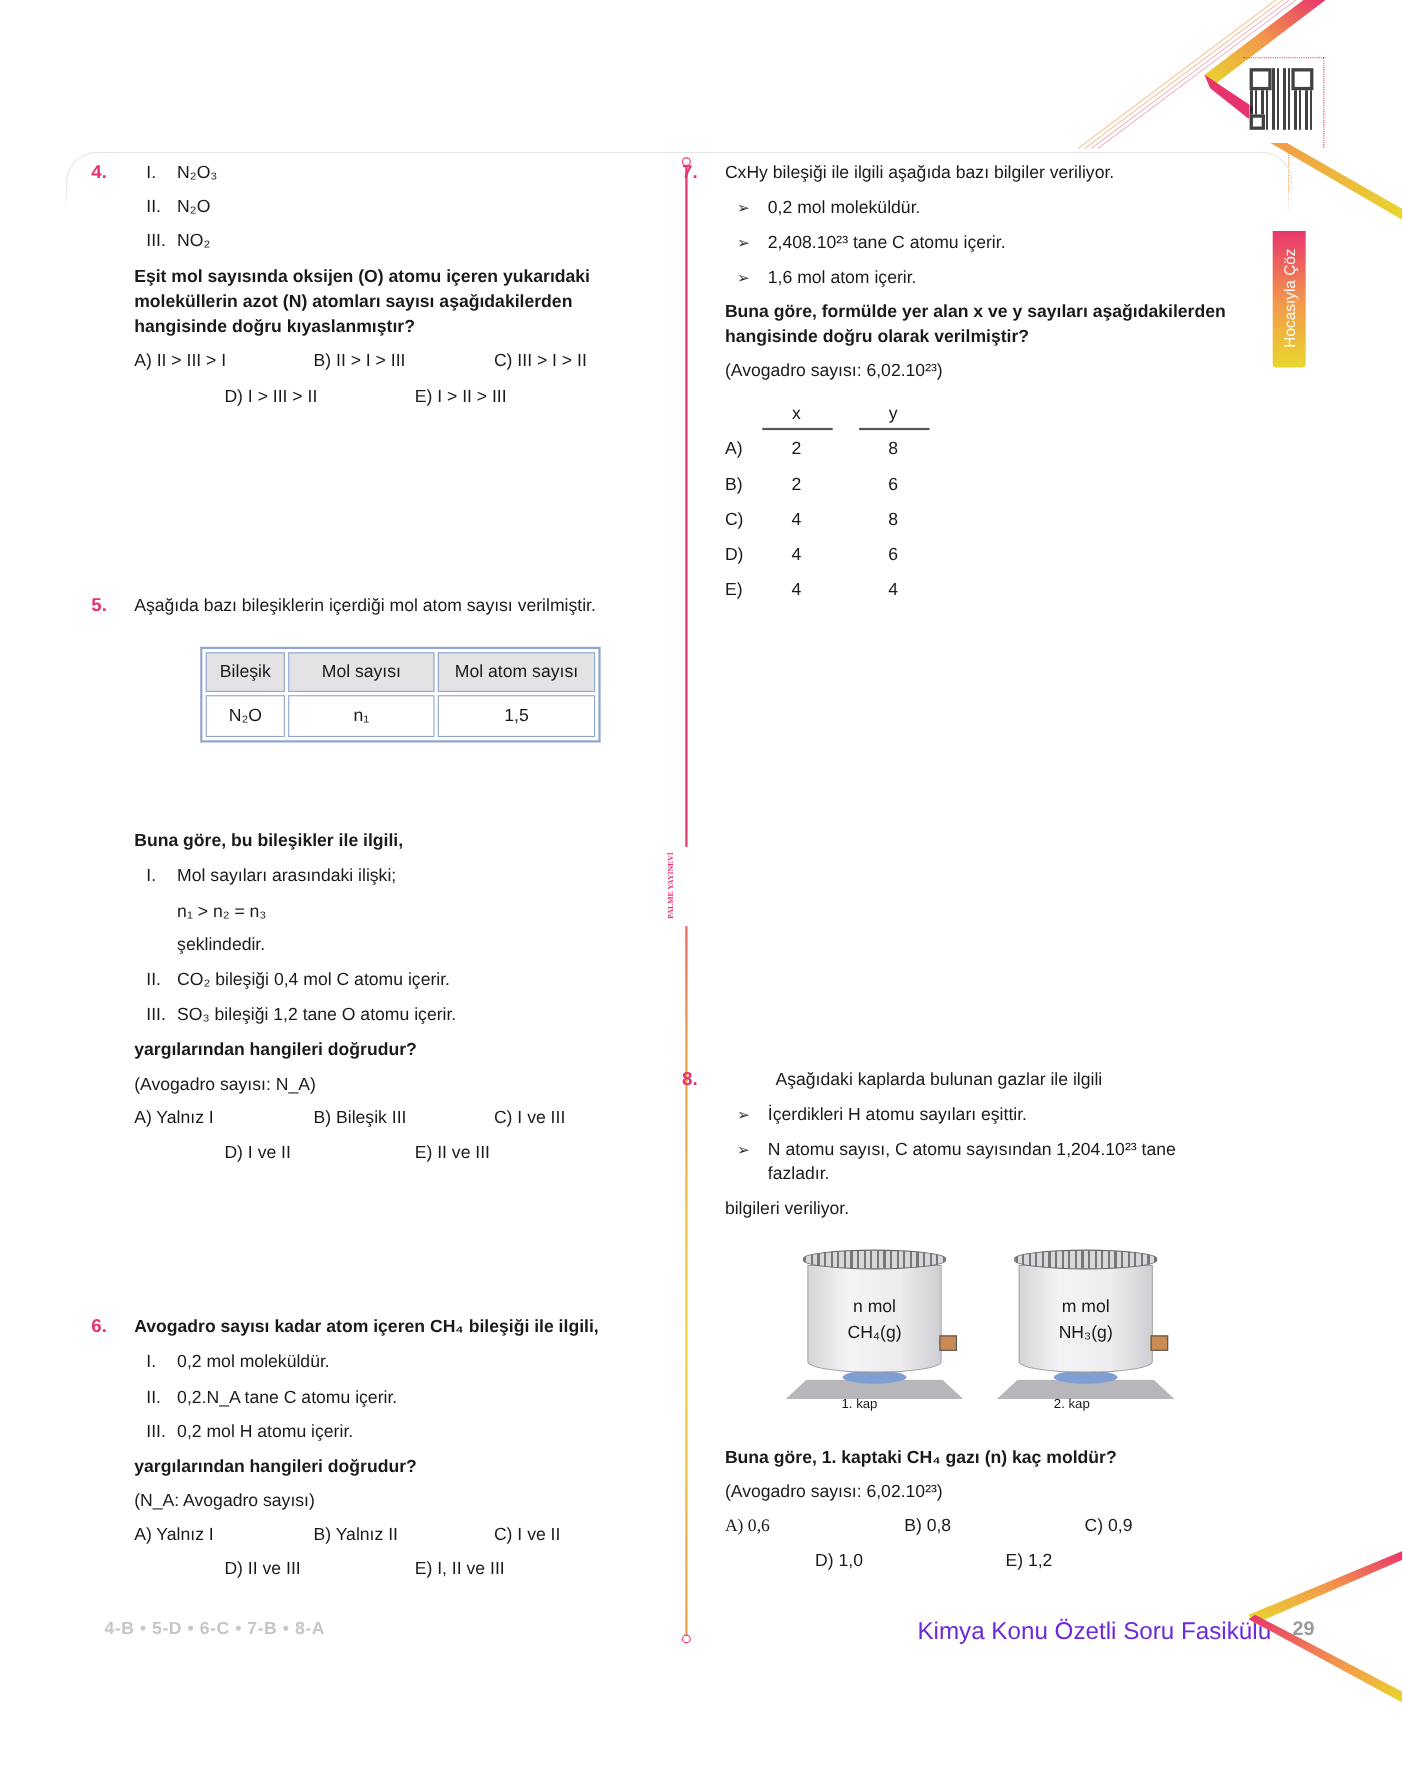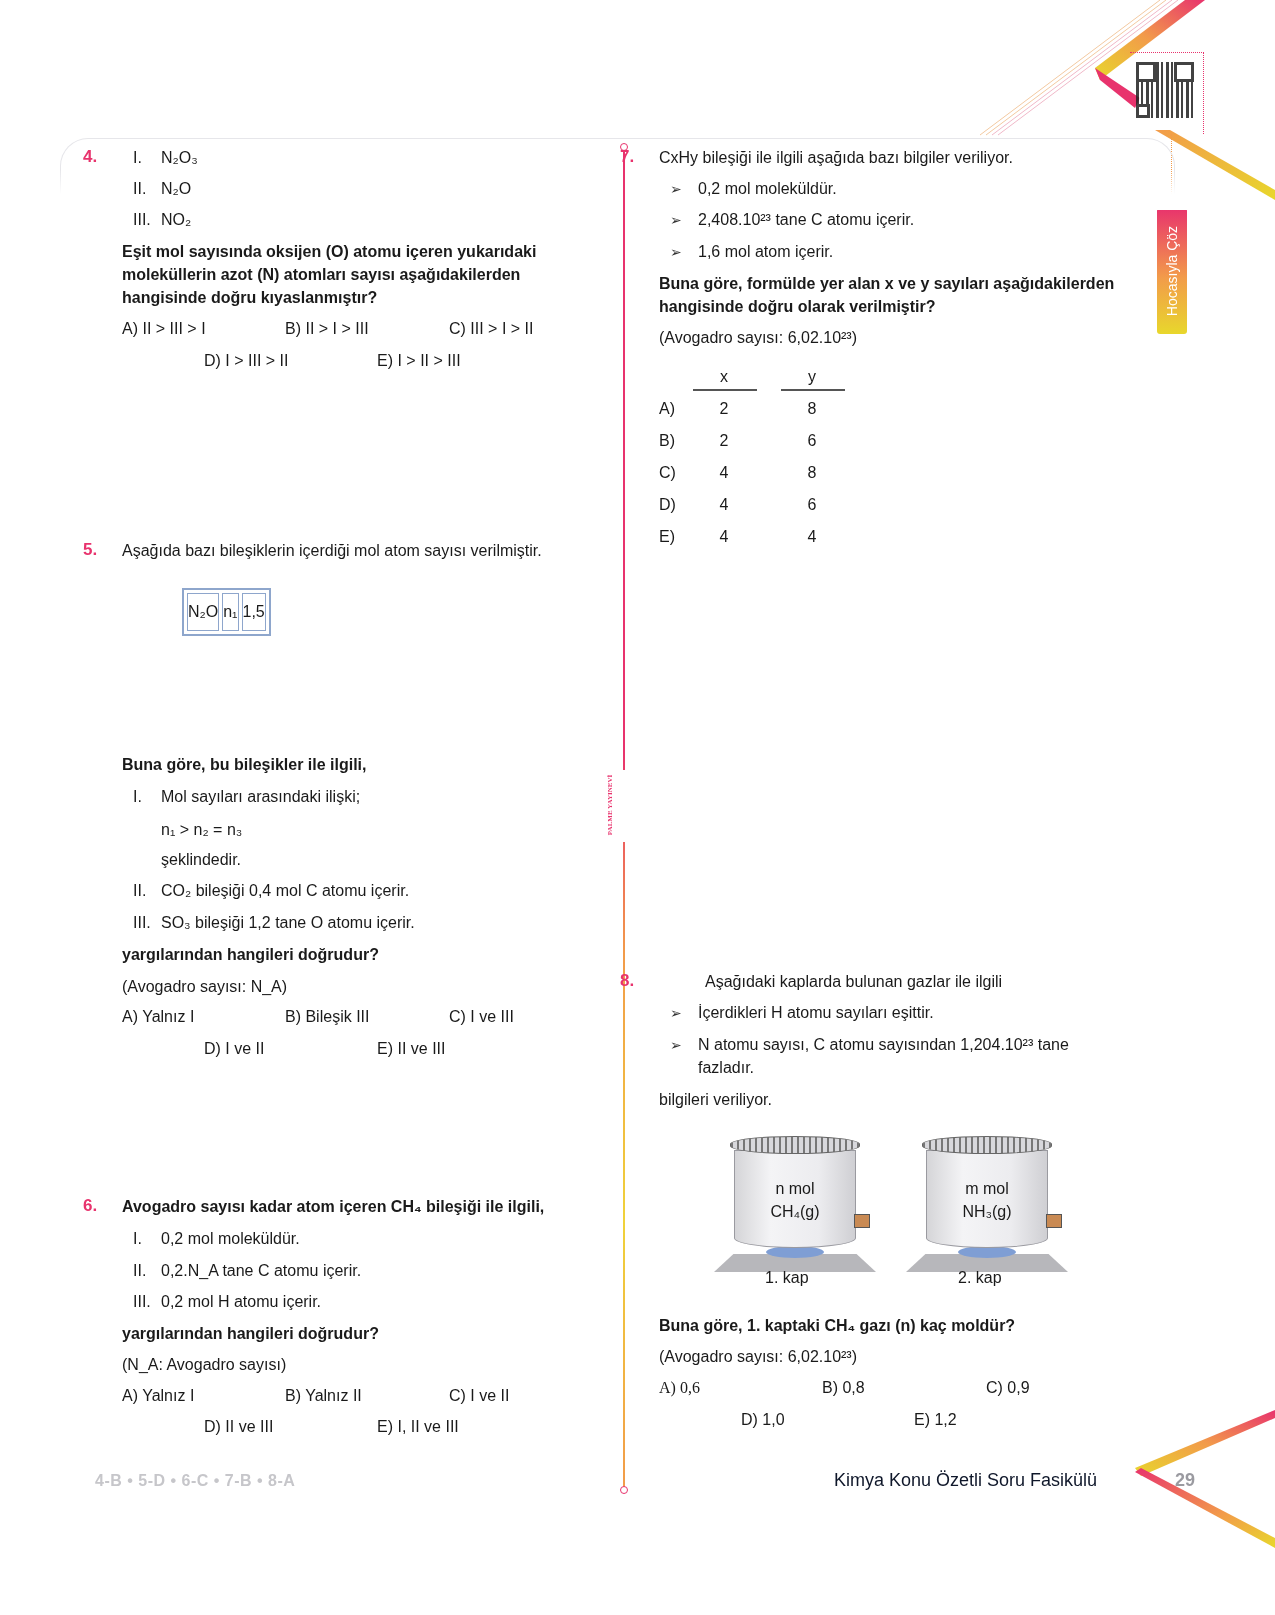--- a/index.html
+++ b/index.html
@@ -20,33 +20,33 @@
   .xy-head { position: absolute; font-size: 16px; text-align: center; }
   .xy-rule { position: absolute; height: 1.5px; background: #555; }
   .opt { position: absolute; font-size: 16px; }
   .kap { position: absolute; }
   .kap-body { position: absolute; left: 20px; top: 14px; width: 122px; height: 98px; background: linear-gradient(90deg, #d5d5d8, #f4f4f6 30%, #ececef 70%, #cfcfd3); border-bottom-left-radius: 60px 10px; border-bottom-right-radius: 60px 10px; border: 1px solid #9a9aa0; }
   .kap-rim { position: absolute; left: 16px; top: 0; width: 130px; height: 18px; background: repeating-linear-gradient(90deg, #777 0 2px, #d8d8dc 2px 6px); border-radius: 65px / 8px; border: 1px solid #666; }
   .kap-flame { position: absolute; left: 52px; top: 110px; width: 58px; height: 12px; background: #7f9ed4; border-radius: 50%; }
   .kap-plate { position: absolute; left: 0; top: 118px; width: 162px; height: 18px; background: #b7b7bb; clip-path: polygon(12% 0, 88% 0, 100% 100%, 0 100%); }
   .kap-valve { position: absolute; left: 140px; top: 78px; width: 16px; height: 14px; background: #c98a53; border: 1px solid #555; }
   .kap-text { position: absolute; left: 20px; width: 122px; text-align: center; font-size: 16px; }
-  .kap-label { position: absolute; font-size: 16px; }
+  .kap-label { position: absolute; font-size: 12px; }
   .side-tab { position: absolute; left: 1157px; top: 208px; width: 30px; height: 126px; border-radius: 3px; background: linear-gradient(#e8336d, #f29b4a 55%, #e8d72c); }
   .side-tab span { position: absolute; left: 50%; top: 50%; transform: translate(-50%, -50%) rotate(-90deg); color: #fff; font-size: 14px; white-space: nowrap; }
   .qr { position: absolute; left: 1136px; top: 62px; width: 58px; height: 56px; background:
       repeating-linear-gradient(90deg, #222 0 3px, #fff 3px 5px, #222 5px 7px, #fff 7px 10px),
       #fff; opacity: 0.85; }
   .qr::before, .qr::after { content: ""; position: absolute; width: 14px; height: 14px; border: 3px solid #222; background: #fff; }
   .qr::before { left: 0; top: 0; }
   .qr::after { right: 0; top: 0; }
   .qr-corner { position: absolute; left: 0; bottom: 0; width: 14px; height: 14px; border: 3px solid #222; background: #fff; }
   .qr-frame { position: absolute; left: 1130px; top: 52px; width: 74px; height: 82px; border-top: 1.5px dotted #e8336d; border-right: 1.5px dotted #e8336d; }
   .footer-answers { position: absolute; left: 95px; top: 1472px; font-size: 16px; font-weight: bold; color: #c6c6ca; letter-spacing: 0.5px; }
-  .footer-title { position: absolute; left: 834px; top: 1470px; font-size: 18px; color: #0f172a; }
+  .footer-title { position: absolute; left: 834px; top: 1470px; font-size: 22px; color: #6d28d9; }
   .page-num { position: absolute; left: 1175px; top: 1470px; font-size: 18px; font-weight: bold; color: #9a9aa0; }
   .publisher { position: absolute; left: 598px; top: 775px; width: 24px; height: 60px; }
   .publisher span { position: absolute; left: 50%; top: 50%; transform: translate(-50%, -50%) rotate(-90deg); font-size: 7px; color: #e8336d; font-weight: bold; white-space: nowrap; font-family: "Liberation Serif", serif; }
 </style>
 </head>
 <body>
 
 <svg class="abs" style="left:960px;top:0;" width="315" height="200">
   <defs>
     <linearGradient id="rib" x1="0" y1="1" x2="1" y2="0">
@@ -103,20 +103,25 @@
   <div class="opt" style="left:449px;top:320px;">C) III &gt; I &gt; II</div>
   <div class="opt" style="left:204px;top:352px;">D) I &gt; III &gt; II</div>
   <div class="opt" style="left:377px;top:352px;">E) I &gt; II &gt; III</div>
 </div>
 
 <div>
   <div class="qnum" style="left:83px;top:540px;">5.</div>
   <div class="line" style="left:122px;top:541px;">Aşağıda bazı bileşiklerin içerdiği mol atom sayısı verilmiştir.</div>
   <table class="mol">
     <tbody>
+        <tr class="head">
+      <td style="width:72px;">Bileşik</td>
+      <td style="width:133px;">Mol sayısı</td>
+      <td style="width:143px;">Mol atom sayısı</td>
+    </tr>
     <tr>
       <td>N₂O</td>
       <td>n₁</td>
       <td>1,5</td>
     </tr>
   </tbody>
     </table>
   <div class="line bold" style="left:122px;top:755px;">Buna göre, bu bileşikler ile ilgili,</div>
   <div class="line" style="left:133px;top:787px;"><span class="roman">I.</span><span>Mol sayıları arasındaki ilişki;</span></div>
   <div class="line" style="left:161px;top:820px;">n₁ &gt; n₂ = n₃</div>

